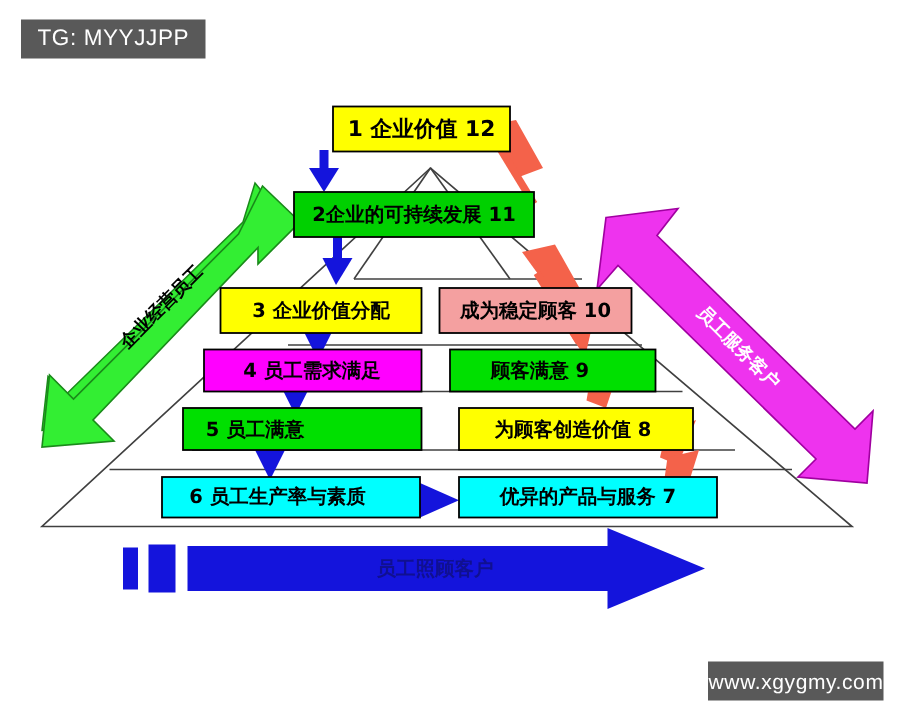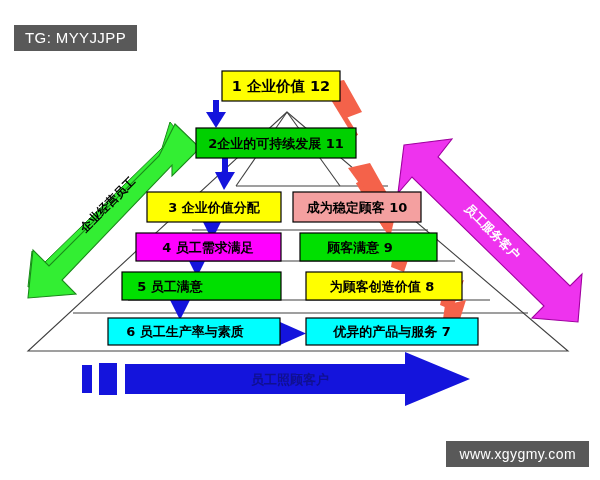--- a/index.html
+++ b/index.html
@@ -16,22 +16,22 @@
   .tag-label{
     position:absolute;
     background:#595959;
     color:#ffffff;
     font-size:15px;
     letter-spacing:.4px;
     padding:5px 11px 6px 11px;
     white-space:nowrap;
     line-height:1;
   }
-  #tg-label{left:14px;top:25px;}
-  #watermark{right:11px;bottom:13px;font-size:14px;padding:6px 13px;}
+  #tg-label{left:14px;top:13px;}
+  #watermark{right:11px;bottom:13px;font-size:14px;padding:6px 0;}
 
   
   svg{position:absolute;left:0;top:0;width:600px;height:480px;}
 
   .pyr-line{stroke:#404040;stroke-width:1.1;fill:none;}
 
   .box{stroke:#000000;stroke-width:1.2;}
   .boxtext{
     font-family:"DejaVu Sans","Liberation Sans",sans-serif;
     font-size:13px;

